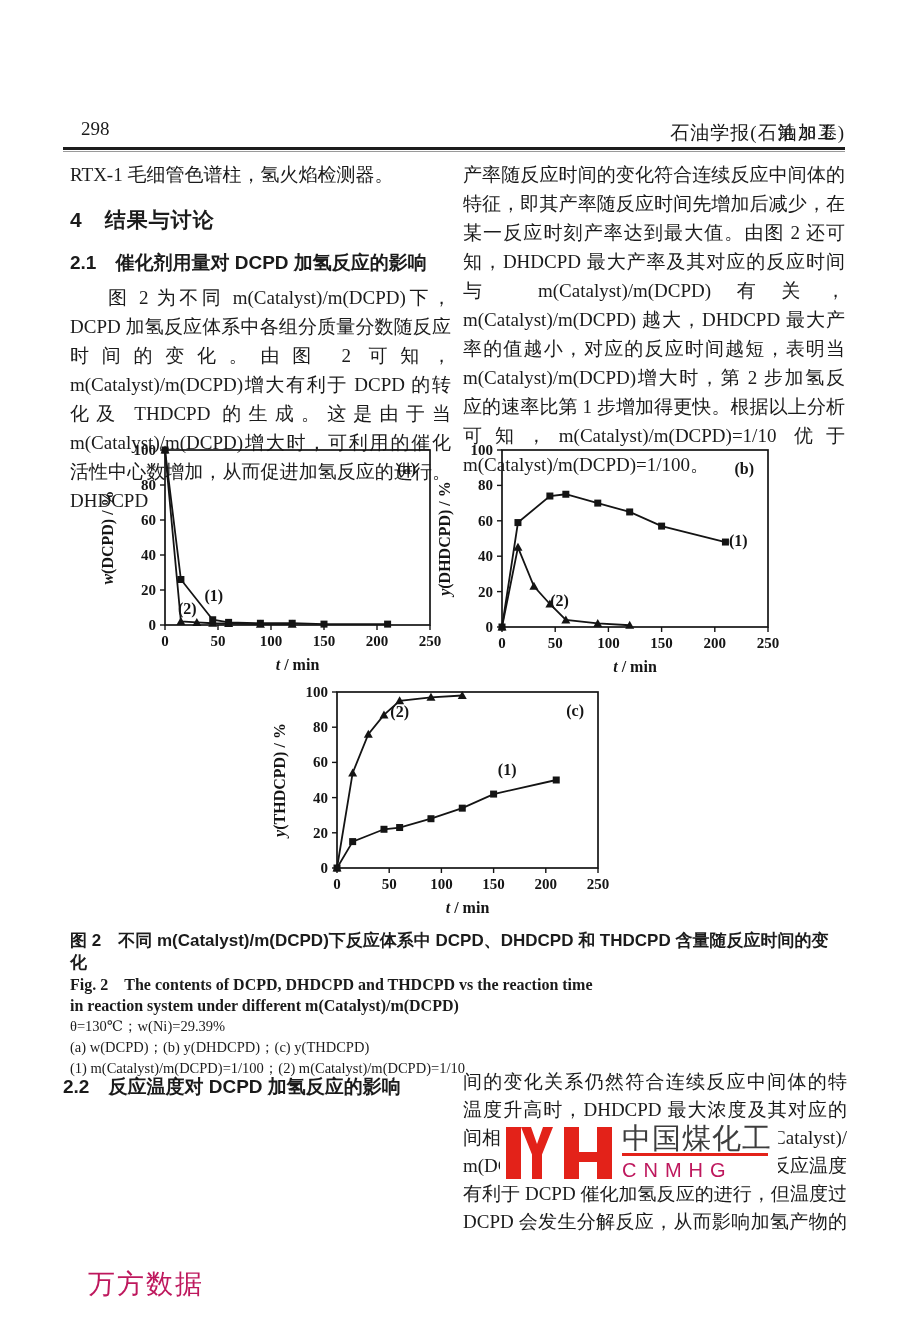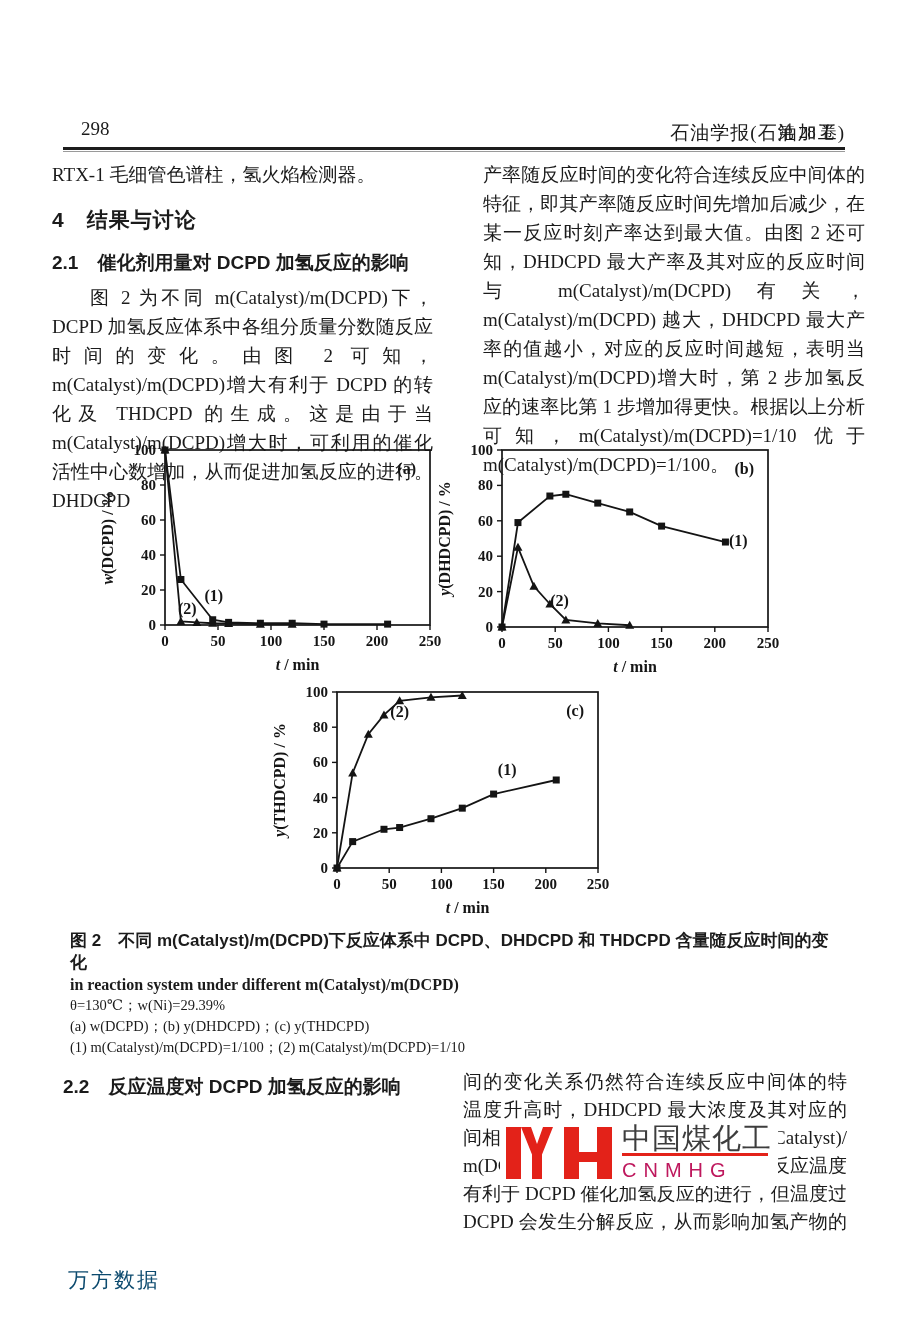--- a/index.html
+++ b/index.html
@@ -12,22 +12,22 @@
   
   .header-row{position:absolute;left:63px;top:118px;width:782px;height:26px;}
   .page-number{position:absolute;left:18px;top:0;font-size:19px;}
   .journal-title{position:absolute;left:12px;right:0;top:2px;text-align:right;font-size:19px;letter-spacing:1px;}
   .volume-label{position:absolute;right:8px;top:3px;font-size:17px;}
   .header-rule{position:absolute;left:63px;top:147px;width:782px;height:3px;background:#1c1c1c;}
   .header-rule:after{content:"";position:absolute;left:0;top:4px;width:100%;height:1px;background:#9a9a9a;}
   
   .col{position:absolute;font-size:19px;line-height:29px;text-align:justify;}
   .col p{margin:0;}
-  .col-left-top{left:52px;top:160px;width:381px;}
-  .col-right-top{left:463px;top:160px;width:382px;margin-left:20px;}
+  .col-left-top{left:70px;top:160px;width:381px;}
+  .col-right-top{left:463px;top:160px;width:382px;}
   .col-left-bottom{left:63px;top:1066px;width:384px;}
   .col-right-bottom{left:463px;top:1068px;width:384px;}
   .h-sec{font-family:"Liberation Sans","DejaVu Sans",sans-serif;font-weight:bold;}
   .h2{font-size:21px;margin:16px 0 14px 0 !important;letter-spacing:1px;}
   .h3{font-size:19px;margin:6px 0 6px 0 !important;}
   .indent{text-indent:2em;}
   .frag-line{display:flex;justify-content:space-between;height:28px;line-height:28px;overflow:hidden;}
   .rb-line{height:28px;line-height:28px;overflow:hidden;}
   
   .figure-region{position:absolute;left:0;top:0;width:904px;height:1318px;pointer-events:none;}
@@ -41,21 +41,21 @@
   .cap-en{font-weight:bold;font-size:16px;line-height:21px;}
   .cap-small{font-size:14.5px;line-height:21px;}
   
   .watermark{position:absolute;left:500px;top:1120px;width:278px;height:66px;background:#ffffff;display:flex;align-items:center;}
   .wm-logo{flex:0 0 auto;margin-left:6px;}
   .wm-right{margin-left:10px;display:flex;flex-direction:column;}
   .wm-cn{font-family:"Liberation Sans","DejaVu Sans",sans-serif;color:#3d3d3d;font-size:29px;line-height:26px;letter-spacing:1px;}
   .wm-rule{height:3px;background:#e32219;margin-top:2px;width:146px;}
   .wm-en{font-family:"Liberation Sans","DejaVu Sans",sans-serif;color:#be185d;font-size:20px;letter-spacing:7px;line-height:24px;margin-top:2px;}
   
-  .footer-mark{position:absolute;left:68px;top:1266px;font-family:"Liberation Sans","DejaVu Sans",sans-serif;font-size:21px;color:#0c4a6e;letter-spacing:2px;}
+  .footer-mark{position:absolute;left:88px;top:1266px;font-family:"Liberation Sans","DejaVu Sans",sans-serif;font-size:27px;color:#be185d;letter-spacing:2px;}
 </style>
 </head>
 <body>
 
 <div class="page">
 
   <div class="header-row">
     <span class="page-number">298</span>
     <span class="journal-title">石油学报(石油加工)</span>
     <span class="volume-label">第 28 卷</span>
@@ -218,20 +218,21 @@
         <polygon points="163.95999999999998,20.78 159.45999999999998,28.78 168.45999999999998,28.78" fill="#141414"></polygon>
         <polygon points="195.28,19.02000000000001 190.78,27.02000000000001 199.78,27.02000000000001" fill="#141414"></polygon>
         <text x="132.64" y="44.640000000000015" text-anchor="middle" class="annot">(2)</text>
         <text x="240.172" y="102.72" text-anchor="middle" class="annot">(1)</text>
         <text x="317" y="44" text-anchor="end" class="annot">(c)</text>
       </svg>
   </div>
 
   <div class="caption">
     <div class="cap-cn">图 2　不同 m(Catalyst)/m(DCPD)下反应体系中 DCPD、DHDCPD 和 THDCPD 含量随反应时间的变化</div>
+    <div class="cap-en">Fig. 2　The contents of DCPD, DHDCPD and THDCPD vs the reaction time</div>
     <div class="cap-en">in reaction system under different m(Catalyst)/m(DCPD)</div>
     <div class="cap-small">θ=130℃；w(Ni)=29.39%</div>
     <div class="cap-small">(a) w(DCPD)；(b) y(DHDCPD)；(c) y(THDCPD)</div>
     <div class="cap-small">(1) m(Catalyst)/m(DCPD)=1/100；(2) m(Catalyst)/m(DCPD)=1/10</div>
   </div>
 
   <div class="col col-left-bottom">
     <p class="h-sec h3">2.2　反应温度对 DCPD 加氢反应的影响</p>
   </div>
 

